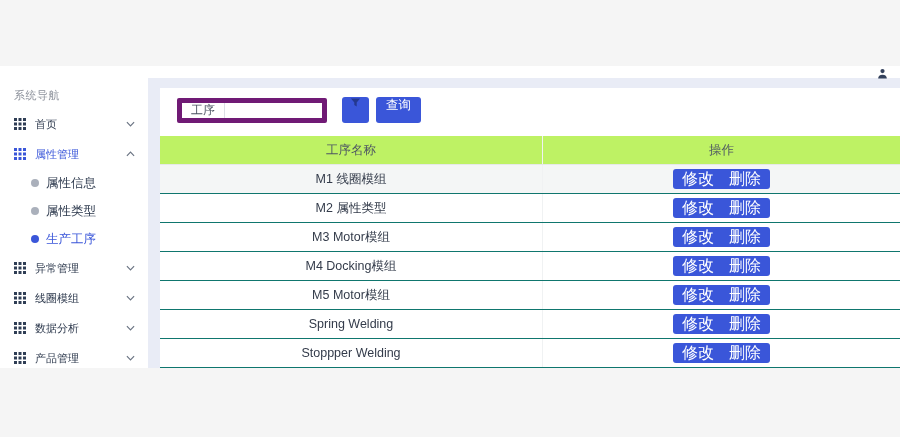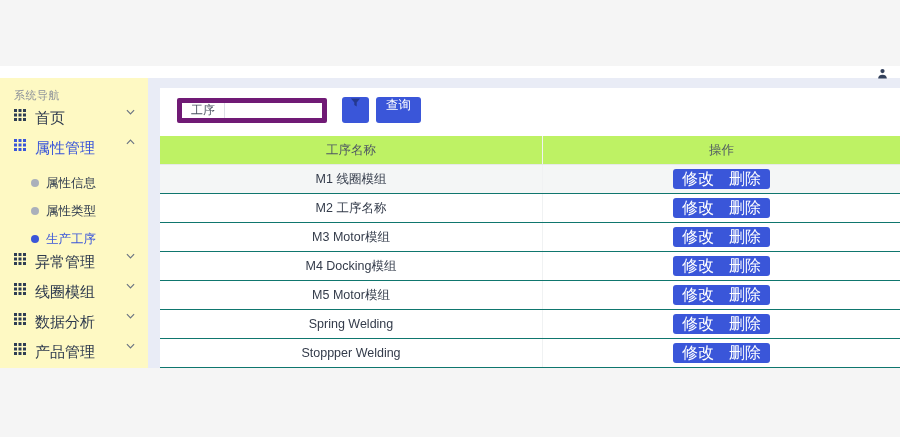--- a/index.html
+++ b/index.html
@@ -16,25 +16,25 @@
   .navbar {
     height:12px; background:#ffffff; width:100%;
     display:flex; align-items:center; justify-content:flex-end;
     padding-right:12px; position:relative; z-index:2;
   }
   .user-icon { width:11px; height:11px; display:block; margin-top:2px; cursor:pointer; }
 
   .body-row { display:flex; height:290px; background:#e9ecf6; }
 
   
-  .sidebar { width:148px; background:#fef9c3; height:100%; flex:0 0 148px; overflow:hidden; }
+  .sidebar { width:148px; background:#ffffff; height:100%; flex:0 0 148px; overflow:hidden; }
   .sidebar-title { font-size:11px; color:#8a8f99; padding:10px 0 6px 14px; letter-spacing:.5px; }
   .menu-item {
-    height:30px; display:flex; padding:0 13px 0 14px;
-    font-size:15px; color:#2e3a4e; cursor:pointer;
+    height:30px; display:flex; align-items:center; padding:0 13px 0 14px;
+    font-size:11px; color:#2e3a4e; cursor:pointer;
   }
   .menu-item .grid-ic { width:12px; height:12px; margin-right:9px; flex:0 0 12px; }
   .menu-item .chev { margin-left:auto; width:9px; height:6px; }
   .menu-item.active { color:#3a56d9; }
   .submenu-item {
     height:28px; display:flex; align-items:center; padding-left:31px;
     font-size:12.5px; color:#2e3a4e; cursor:pointer;
   }
   .submenu-item .dot { width:8px; height:8px; border-radius:50%; background:#aab0bb; margin-right:7px; }
   .submenu-item.active { color:#3a56d9;align-items:center; }
@@ -247,21 +247,21 @@
             <div class="td col-name">M1 线圈模组</div>
             <div class="td col-op">
               <div class="action-group">
                 <span>修改</span>
                 <span>删除</span>
               </div>
             </div>
           </div>
 
           <div class="tr">
-            <div class="td col-name">M2 工序名称</div>
+            <div class="td col-name">M2 属性类型</div>
             <div class="td col-op">
               <div class="action-group">
                 <span>修改</span>
                 <span>删除</span>
               </div>
             </div>
           </div>
 
           <div class="tr">
             <div class="td col-name">M3 Motor模组</div>

